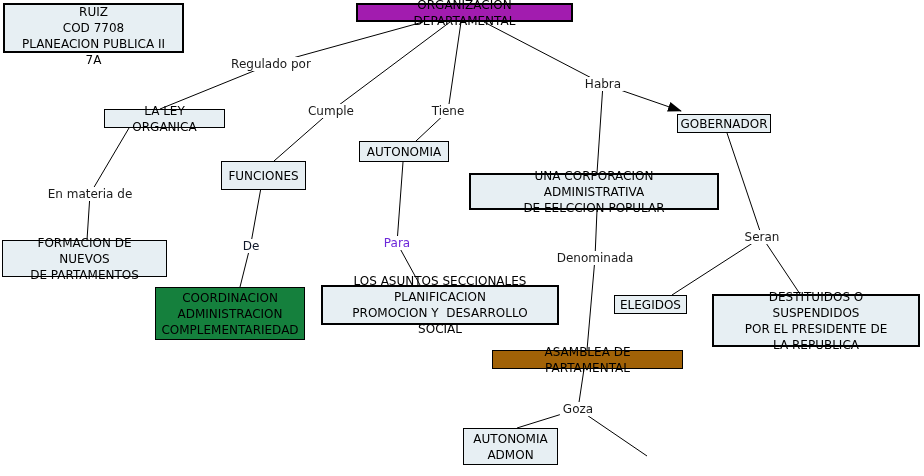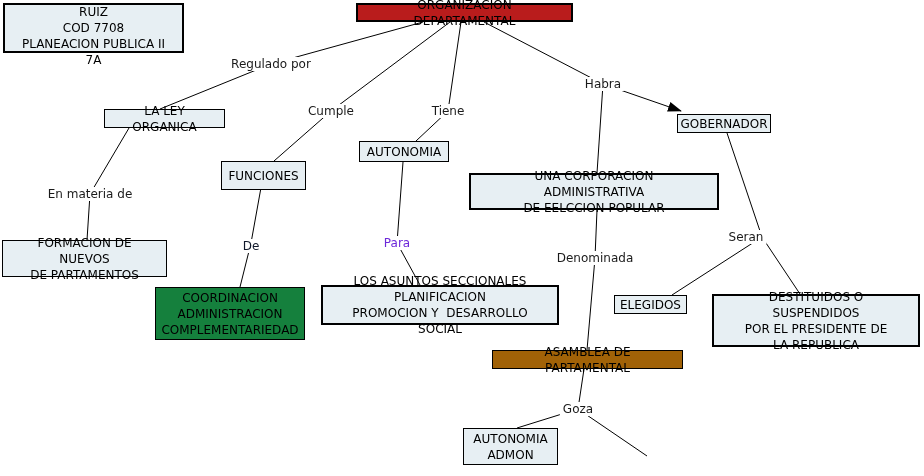--- a/index.html
+++ b/index.html
@@ -80,28 +80,28 @@
   </svg>
   <div>
       <div class="link-label" style="left: 271px; top: 64px; color: rgb(26, 26, 26);">Regulado por</div>
       <div class="link-label" style="left: 331px; top: 111px; color: rgb(26, 26, 26);">Cumple</div>
       <div class="link-label" style="left: 448px; top: 111px; color: rgb(26, 26, 26);">Tiene</div>
       <div class="link-label" style="left: 603px; top: 84px; color: rgb(26, 26, 26);">Habra</div>
       <div class="link-label" style="left: 90px; top: 194px; color: rgb(26, 26, 26);">En materia de</div>
       <div class="link-label" style="left: 251px; top: 246px; color: #0f172a;">De</div>
       <div class="link-label" style="left: 397px; top: 243px; color: #6d28d9;">Para</div>
       <div class="link-label" style="left: 595px; top: 258px; color: rgb(26, 26, 26);">Denominada</div>
-      <div class="link-label" style="left: 746px; top: 237px; color: rgb(26, 26, 26);">Seran</div>
+      <div class="link-label" style="left: 762px; top: 237px; color: rgb(26, 26, 26);">Seran</div>
       <div class="link-label" style="left: 578px; top: 409px; color: rgb(26, 26, 26);">Goza</div>
     </div>
   <div>
       <div class="node b2" style="left: 3px; top: 3px; width: 181px; height: 50px; background: rgb(231, 239, 243); border-color: rgb(0, 0, 0);">MAX ANDRES VIVAS RUIZ
 COD 7708
 PLANEACION PUBLICA II 7A</div>
-      <div class="node b2" style="left: 356px; top: 3px; width: 217px; height: 19px; background: #b91c1c; border-color: rgb(0, 0, 0);">ORGANIZACION DEPARTAMENTAL</div>
+      <div class="node b2" style="left: 356px; top: 3px; width: 217px; height: 19px; background: #a21caf; border-color: rgb(0, 0, 0);">ORGANIZACION DEPARTAMENTAL</div>
       <div class="node" style="left: 71px; top: 109px; width: 121px; height: 19px; background: rgb(231, 239, 243); border-color: rgb(0, 0, 0); margin-left: 33px;">LA LEY ORGANICA</div>
       <div class="node" style="left: 221px; top: 161px; width: 85px; height: 29px; background: rgb(231, 239, 243); border-color: rgb(0, 0, 0);">FUNCIONES</div>
       <div class="node" style="left: 359px; top: 141px; width: 90px; height: 21px; background: rgb(231, 239, 243); border-color: rgb(0, 0, 0);">AUTONOMIA</div>
       <div class="node b2" style="left: 469px; top: 173px; width: 250px; height: 37px; background: rgb(231, 239, 243); border-color: rgb(0, 0, 0);">UNA CORPORACION ADMINISTRATIVA
 DE EELCCION POPULAR</div>
       <div class="node" style="left: 677px; top: 114px; width: 94px; height: 19px; background: rgb(231, 239, 243); border-color: rgb(0, 0, 0);">GOBERNADOR</div>
       <div class="node" style="left: 2px; top: 240px; width: 165px; height: 37px; background: rgb(231, 239, 243); border-color: rgb(0, 0, 0);">FORMACION DE NUEVOS
 DE PARTAMENTOS</div>
       <div class="node" style="left: 155px; top: 287px; width: 150px; height: 53px; background: #15803d; border-color: rgb(0, 0, 0);">COORDINACION
 ADMINISTRACION

